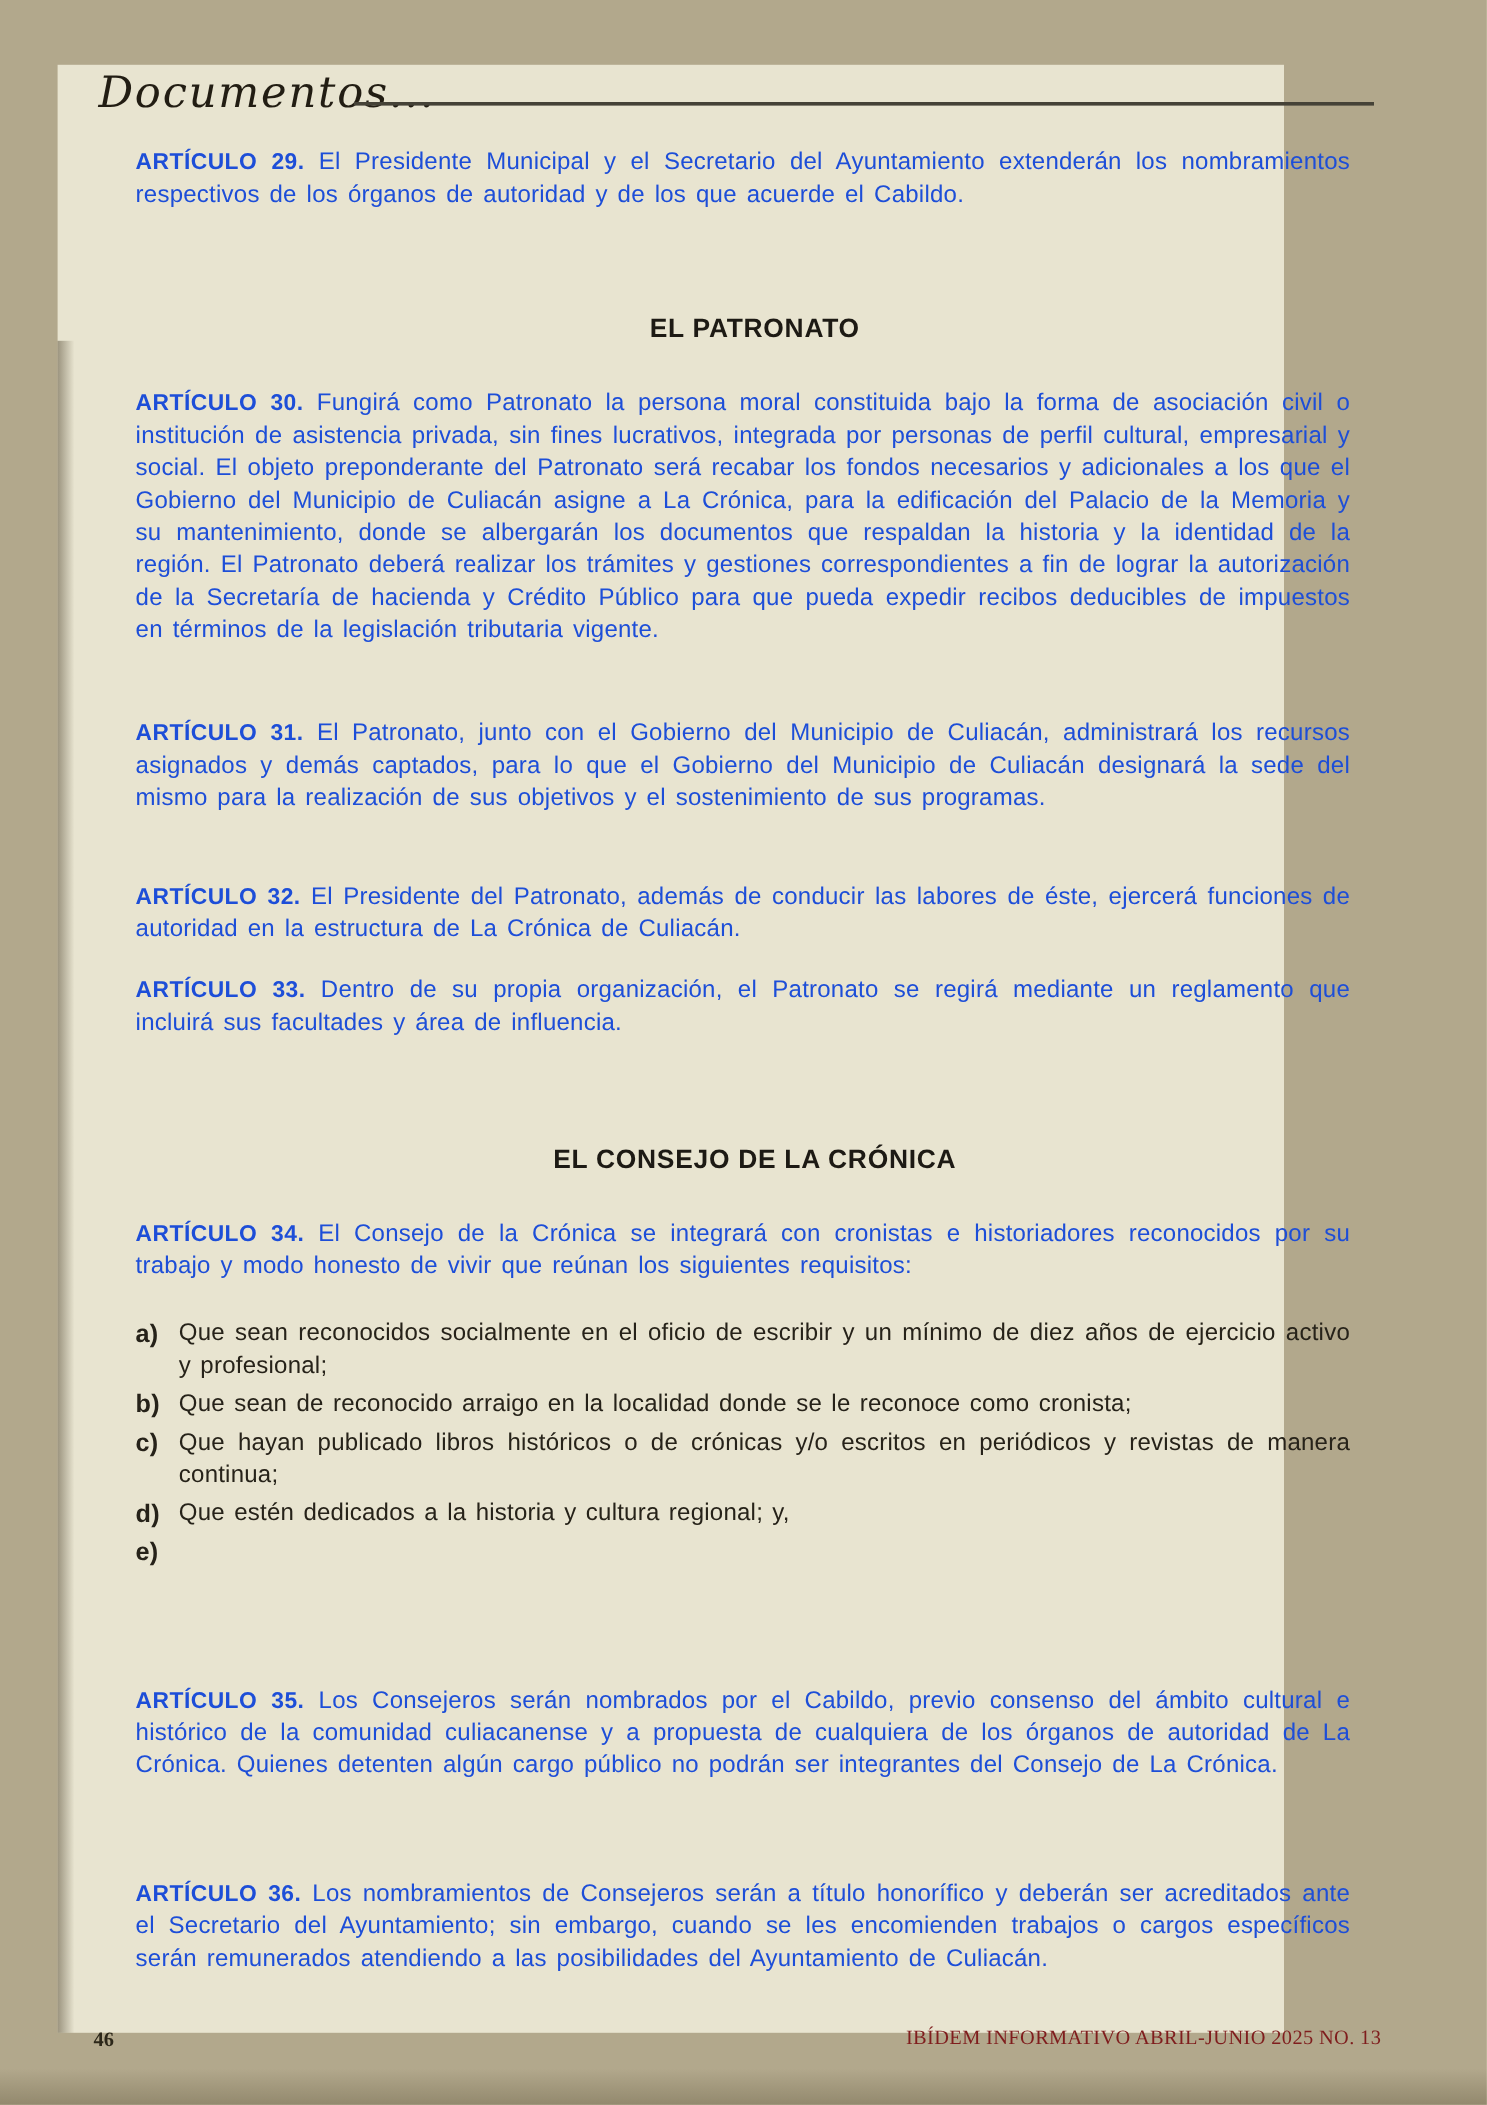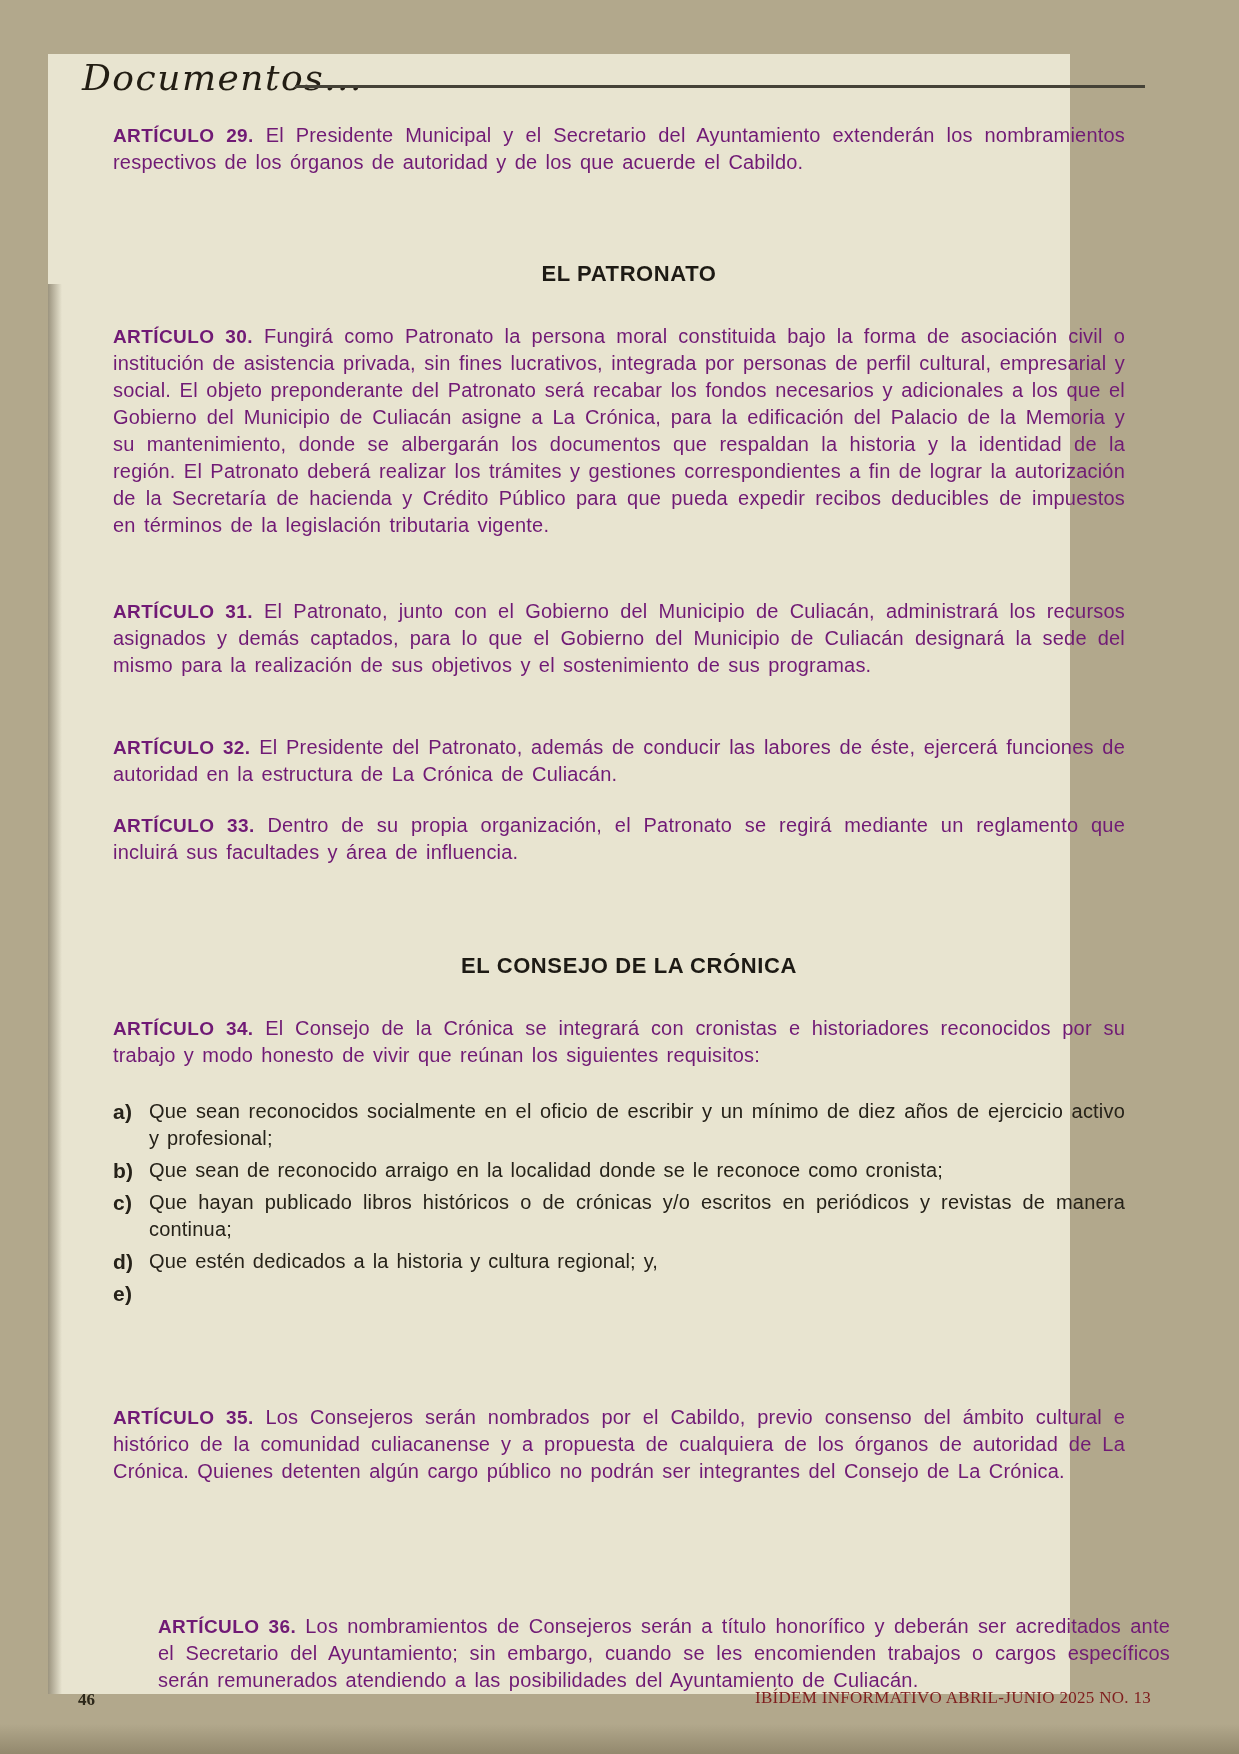--- a/index.html
+++ b/index.html
@@ -59,21 +59,21 @@
     background-color: #454237;
   }
   .para {
     position: absolute;
     left: 65px;
     width: 1012px;
     margin: 0;
     font-size: 20px;
     line-height: 27px;
     text-align: justify;
-    color: #701a75;
+    color: #1d4ed8;
     word-spacing: 2.5px;
     letter-spacing: 0.2px;
   }
   .art-label {
     font-weight: bold;
     font-size: 19px;
     letter-spacing: 0.4px;
     white-space: nowrap;
   }
   .heading {
@@ -136,21 +136,21 @@
   
   #art29 { top: 68px; }
   #heading-patronato { top: 197px; }
   #art30 { top: 269px; }
   #art31 { top: 544px; }
   #art32 { top: 680px; }
   #art33 { top: 758px; }
   #heading-consejo { top: 889px; }
   #art34 { top: 961px; }
   #art35 { top: 1350px; }
-  #art36 { top: 1559px; margin-left: 45px; }
+  #art36 { top: 1511px; }
 </style>
 </head>
 <body>
 
 <div class="page">
 
   <div class="doc-title">Documentos...</div>
   <div class="header-rule"></div>
 
   <p class="para" id="art29"><strong class="art-label">ARTÍCULO 29.</strong> <span>El Presidente Municipal y el Secretario del Ayuntamiento extenderán los nombramientos respectivos de los órganos de autoridad y de los que acuerde el Cabildo.</span></p>

